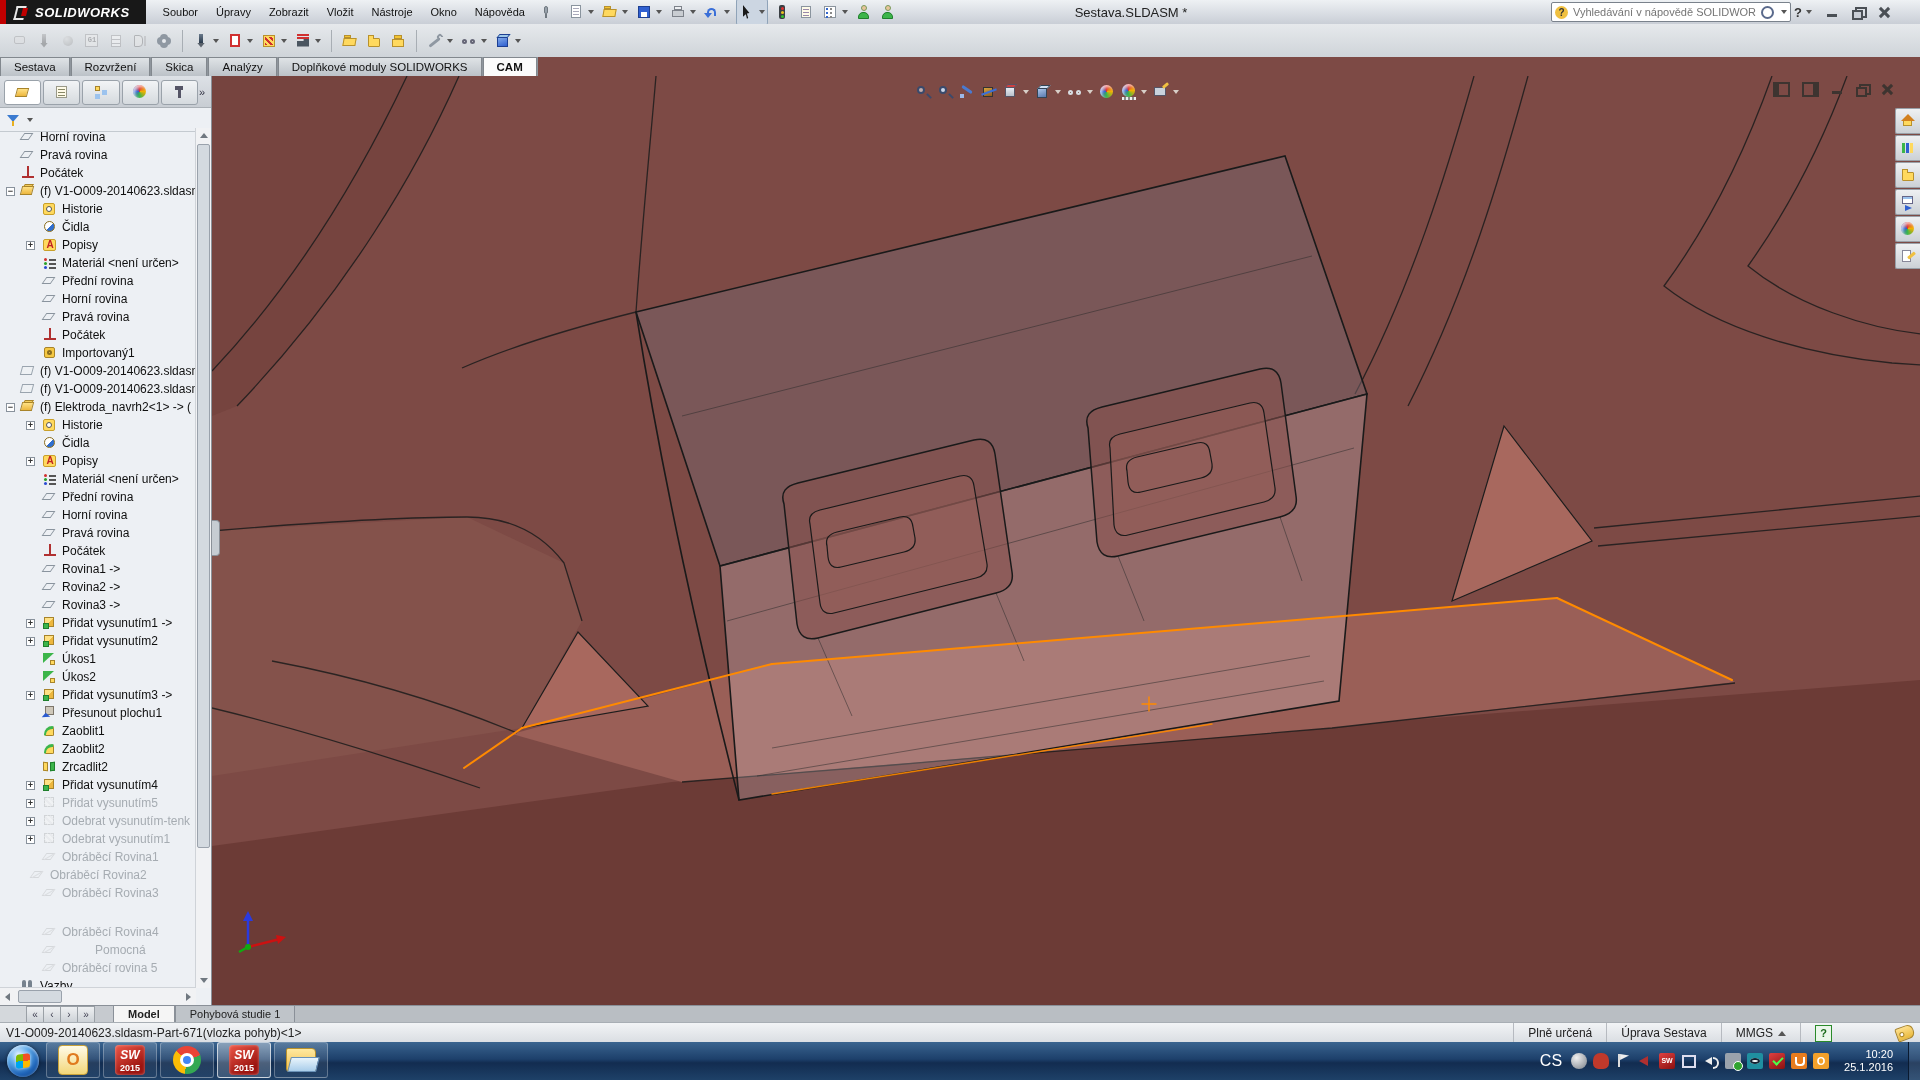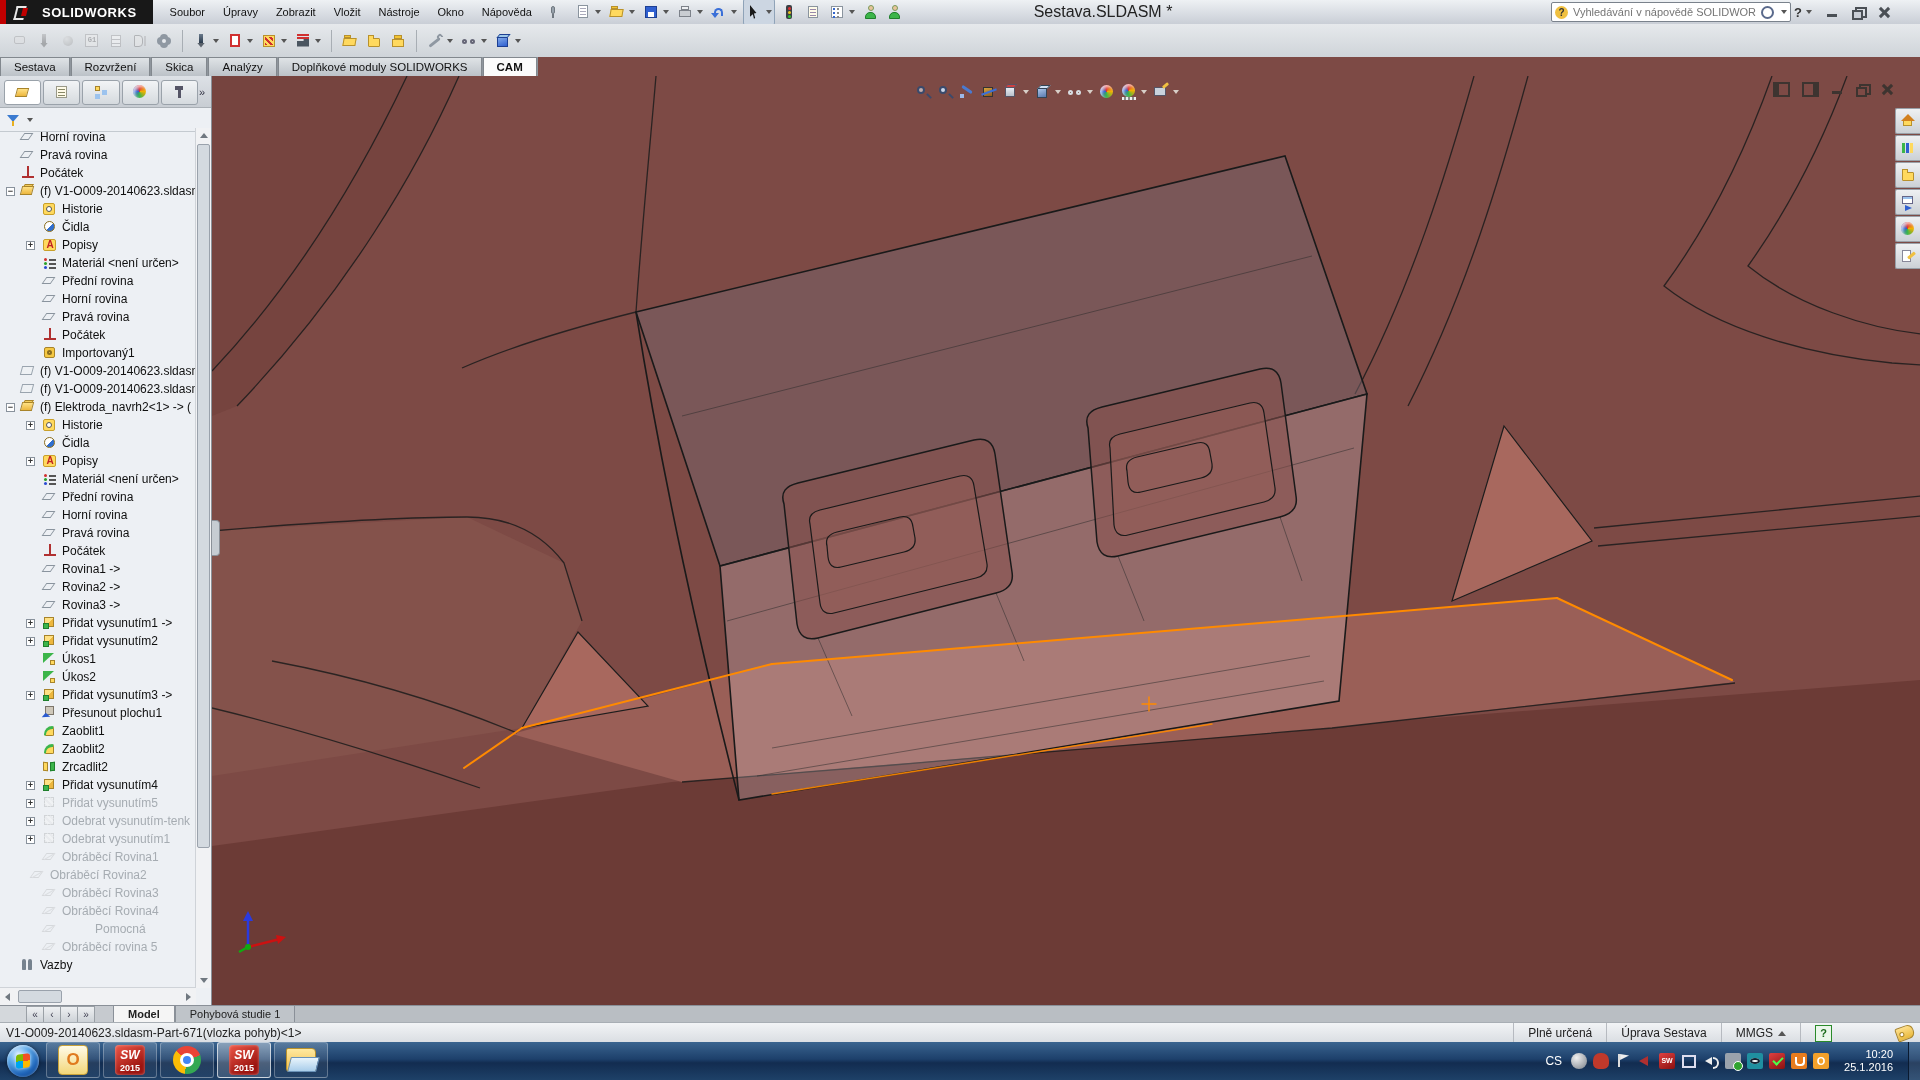--- a/index.html
+++ b/index.html
@@ -1,26 +1,26 @@
 <!DOCTYPE html>
 <html style="--vpbg: #7d4a45; --sel: #ff8a00;"><head>
 <meta charset="utf-8">
 <style>
   html,body{margin:0;padding:0;background:#000}
   #app{position:relative;width:1920px;height:1080px;overflow:hidden;font-family:"Liberation Sans",sans-serif;background:#c8ccd2;-webkit-font-smoothing:antialiased}
   
   #titlebar{position:absolute;top:0;left:0;right:0;height:24px;background:linear-gradient(#eef1f4,#c9ced6);border-bottom:1px solid #9aa0a8;display:flex;align-items:center}
-  #logo{height:24px;background:#181818;color:#fff;display:flex;align-items:center;gap:12px;padding:0 16px 0 8px;border-left:6px solid #c00000;font-weight:bold;font-size:13px;letter-spacing:.5px}
+  #logo{height:24px;background:#181818;color:#fff;display:flex;align-items:center;gap:5px;padding:0 16px 0 8px;border-left:6px solid #c00000;font-style:italic;font-weight:bold;font-size:13px;letter-spacing:.5px}
   .swmark{width:16px;height:14px;position:relative;display:inline-block}
   .swmark::before{content:"";position:absolute;left:1px;top:1px;width:8px;height:10px;border:2px solid #e8e8e8;border-right:none;transform:skewX(-14deg)}
   .swmark::after{content:"";position:absolute;left:8px;top:3px;width:5px;height:8px;background:#c00000;transform:skewX(-14deg)}
   #menubar{display:flex;align-items:center;margin-left:8px}
   .menu-item{padding:0 9px;font-size:11px;color:#111;line-height:24px}
   #qtools{display:flex;align-items:center;margin-left:6px}
-  #title{position:absolute;left:968px;width:270px;text-align:center;font-size:16px;color:#222}
+  #title{position:absolute;left:996px;width:270px;text-align:center;font-size:13px;color:#222}
   #searchbox{position:absolute;left:1551px;width:232px;height:18px;background:#fff;border:1px solid #7a828c;border-radius:2px;display:flex;align-items:center;padding:0 3px;gap:3px}
   #searchbox input{border:none;outline:none;flex:1;font-size:11px;color:#555;font-family:"Liberation Sans",sans-serif;background:transparent;min-width:0}
   #winhelp{position:absolute;left:1794px;display:flex;align-items:center;font-size:13px;color:#333;font-weight:bold}
   #winbtns{position:absolute;left:1826px;display:flex;gap:13px;align-items:center}
   .wbtn{width:13px;height:11px;position:relative}
   .wb-min::after{content:"";position:absolute;left:1px;bottom:1px;width:10px;height:3px;background:#4a4f55}
   .wb-restore::before{content:"";position:absolute;left:3px;top:0;width:8px;height:7px;border:2px solid #4a4f55}
   .wb-restore::after{content:"";position:absolute;left:0;top:3px;width:7px;height:6px;border:2px solid #4a4f55;background:#c9ced6}
   .wb-close::before,.wb-close::after{content:"";position:absolute;left:5px;top:-1px;width:3px;height:13px;background:#4a4f55}
   .wb-close::before{transform:rotate(45deg)}.wb-close::after{transform:rotate(-45deg)}
@@ -106,21 +106,21 @@
   .ai-outlook::after{content:"O";position:absolute;inset:0;color:#e07a1e;font:bold 17px/27px "Liberation Sans",sans-serif;text-align:center}
   .ai-sw{width:30px;height:30px;border-radius:4px;background:linear-gradient(150deg,#ef5848,#9c1410 75%);box-shadow:inset 0 0 3px rgba(255,255,255,.45)}
   .ai-sw::before{content:"SW";position:absolute;top:4px;left:0;right:0;text-align:center;color:#fff;font:italic bold 12px/1 "Liberation Sans",sans-serif}
   .ai-sw .badge{position:absolute;bottom:2px;left:0;right:0;text-align:center;color:#fff;font:bold 9px/1 "Liberation Sans",sans-serif}
   .ai-chrome{width:28px;height:28px;border-radius:50%;background:conic-gradient(from -50deg,#ea4335 0 120deg,#34a853 0 240deg,#fbbc05 0 360deg)}
   .ai-chrome::after{content:"";position:absolute;inset:7px;background:#4285f4;border:3px solid #fff;border-radius:50%}
   .ai-explorer{width:30px;height:24px}
   .ai-explorer::before{content:"";position:absolute;inset:0;background:linear-gradient(#ffe9a0,#f0bc4a);border:1px solid #b8912c;border-radius:2px 4px 3px 3px}
   .ai-explorer::after{content:"";position:absolute;left:3px;right:-2px;top:9px;height:13px;background:linear-gradient(#e8f4fc,#a9cdea);border:1px solid #6a92b8;transform:skewX(-14deg);border-radius:1px}
   #tray{margin-left:auto;display:flex;align-items:center;gap:7px}
-  #lang{font-size:12px;color:#fff;margin-right:2px}
+  #lang{font-size:16px;color:#fff;margin-right:2px}
   .tico{width:16px;height:16px;position:relative;display:inline-block}
   #clock{text-align:right;font-size:11px;line-height:13px;margin:0 8px;color:#fff}
   #showdesk{width:11px;height:38px;border-left:1px solid #0a1a30;background:rgba(255,255,255,.1)}
   
   .ic{width:16px;height:16px;display:inline-block;position:relative;flex:none}
   .ic::before,.ic::after{content:"";position:absolute;box-sizing:border-box}
   .i-plane::before,.i-plane-suppressed::before{left:2px;top:4px;width:9px;height:7px;border:1px solid #8a949e;transform:skewX(-35deg)}
   .i-plane-suppressed::before{border-color:#bcc2c8}
   .i-plane-suppressed::after{left:1px;top:7px;width:13px;height:1px;background:#c8ced4;transform:rotate(-30deg)}
   .i-origin::before{left:7px;top:1px;width:2px;height:12px;background:#b03030}
@@ -617,21 +617,21 @@
             <span class="lbl">Obráběcí Rovina1</span>
           </div>
           <div class="trow gray" style="padding-left: 30px;">
             <span class="ic i-plane-suppressed"></span>
             <span class="lbl">Obráběcí Rovina2</span>
           </div>
           <div class="trow gray" style="padding-left: 42px;">
             <span class="ic i-plane-suppressed"></span>
             <span class="lbl">Obráběcí Rovina3</span>
           </div>
-          <div class="trow gray" style="padding-left: 42px;">
+          <div class="trow gray" style="padding-left: 42px; margin-top: 21px;">
             <span class="ic i-plane-suppressed"></span>
             <span class="lbl">Obráběcí Rovina4</span>
           </div>
           <div class="trow gray" style="padding-left: 42px; gap: 33px;">
             <span class="ic i-plane-suppressed"></span>
             <span class="lbl">Pomocná</span>
           </div>
           <div class="trow gray" style="padding-left: 42px;">
             <span class="ic i-plane-suppressed"></span>
             <span class="lbl">Obráběcí rovina 5</span>

